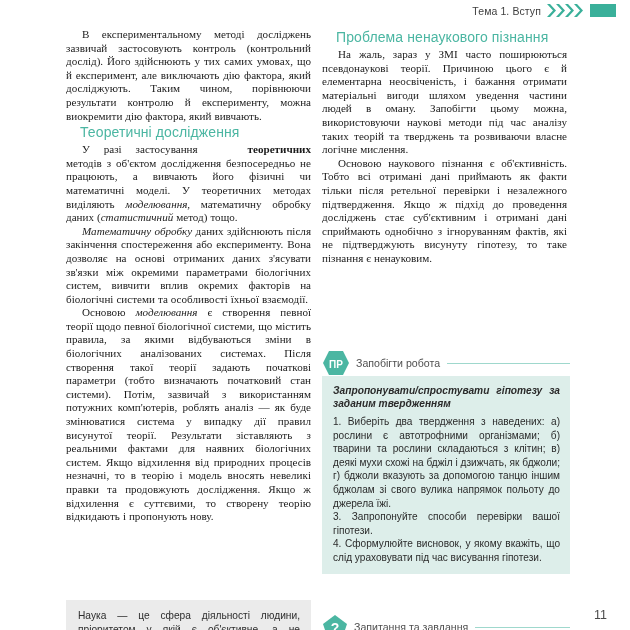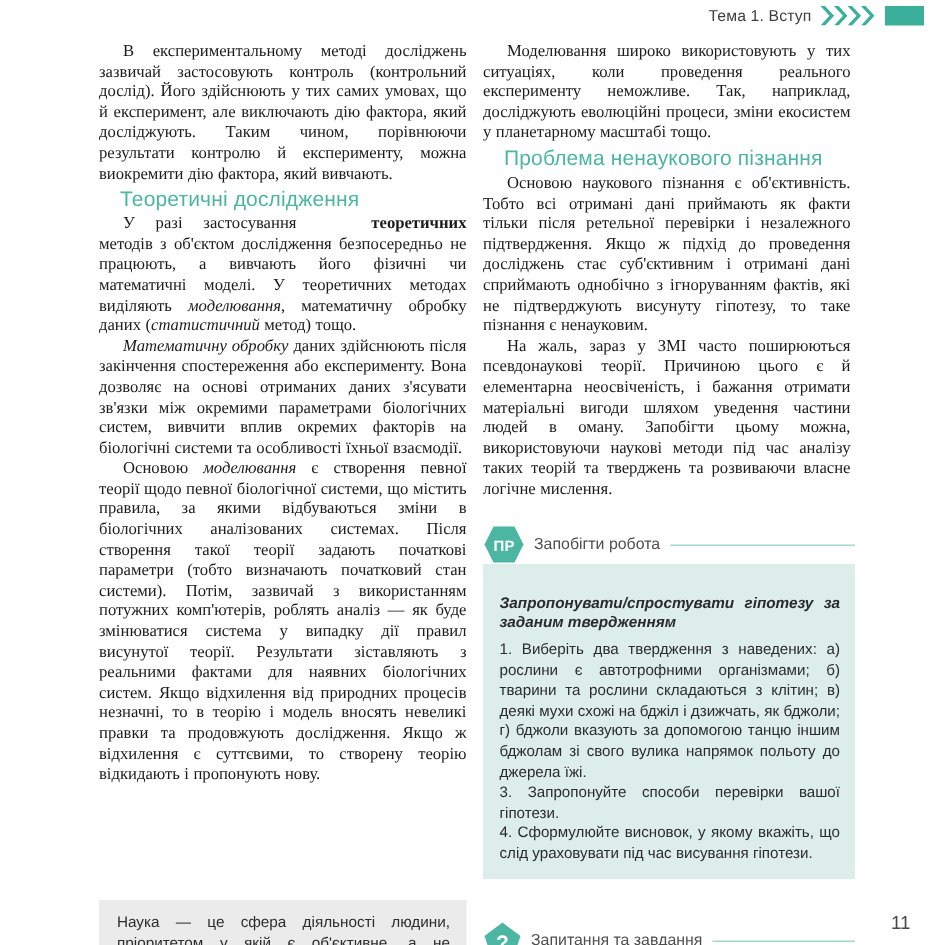--- a/index.html
+++ b/index.html
@@ -136,21 +136,21 @@
     width: 28px;
     height: 26px;
     flex: 0 0 28px;
     position: relative;
     z-index: 3;
   }
   .hexicon svg { display: block; }
   .pracbody {
     background: #ddeeea;
     margin-top: 3px;
-    padding: 20px 10px 9px 11px;
+    padding: 8px 10px 9px 11px;
     font-family: "Liberation Sans", sans-serif;
     font-size: 10.1px;
     line-height: 13.6px;
     color: #2b2b2b;
     text-align: justify;
   }
   .prac-title {
     font-weight: 700;
     font-style: italic;
     display: block;
@@ -223,26 +223,25 @@
   <p class="body">У разі застосування <b>теоретичних</b> методів з об'єктом дослідження безпосередньо не працюють, а вивчають його фізичні чи математичні моделі. У теоретичних методах виділяють <i>моделювання</i>, математичну обробку даних (<i>статистичний</i> метод) тощо.</p>
   <p class="body"><i>Математичну обробку</i> даних здійснюють після закінчення спостереження або експерименту. Вона дозволяє на основі отриманих даних з'ясувати зв'язки між окремими параметрами біологічних систем, вивчити вплив окремих факторів на біологічні системи та особливості їхньої взаємодії.</p>
   <p class="body">Основою <i>моделювання</i> є створення певної теорії щодо певної біологічної системи, що містить правила, за якими відбуваються зміни в біологічних аналізованих системах. Після створення такої теорії задають початкові параметри (тобто визначають початковий стан системи). Потім, зазвичай з використанням потужних комп'ютерів, роблять аналіз — як буде змінюватися система у випадку дії правил висунутої теорії. Результати зіставляють з реальними фактами для наявних біологічних систем. Якщо відхилення від природних процесів незначні, то в теорію і модель вносять невеликі правки та продовжують дослідження. Якщо ж відхилення є суттєвими, то створену теорію відкидають і пропонують нову.</p>
 </div>
 
 <div class="keybox" id="keybox" style="top: 596px;">
   <div class="keybody">Наука — це сфера діяльності людини, пріоритетом у якій є об'єктивне, а не суб'єктивне сприйняття дійсності, а будь-які сформовані теорії й гіпотези приймаються тільки після багаторазової перевірки.</div>
 </div>
 
 <div class="col col-right">
-  <p class="body">Моделювання широко використовують у тих ситуаціях, коли проведення реального експерименту неможливе. Так, наприклад, досліджують еволюційні процеси, зміни екосистем у планетарному масштабі тощо.</p>
 
   <h2 class="section">Проблема ненаукового пізнання</h2>
 
+  <p class="body">На жаль, зараз у ЗМІ часто поширюються псевдонаукові теорії. Причиною цього є й елементарна неосвіченість, і бажання отримати матеріальні вигоди шляхом уведення частини людей в оману. Запобігти цьому можна, використовуючи наукові методи під час аналізу таких теорій та тверджень та розвиваючи власне логічне мислення.</p>
   <p class="body">Основою наукового пізнання є об'єктивність. Тобто всі отримані дані приймають як факти тільки після ретельної перевірки і незалежного підтвердження. Якщо ж підхід до проведення досліджень стає суб'єктивним і отримані дані сприймають однобічно з ігноруванням фактів, які не підтверджують висунуту гіпотезу, то таке пізнання є ненауковим.</p>
-  <p class="body">На жаль, зараз у ЗМІ часто поширюються псевдонаукові теорії. Причиною цього є й елементарна неосвіченість, і бажання отримати матеріальні вигоди шляхом уведення частини людей в оману. Запобігти цьому можна, використовуючи наукові методи під час аналізу таких теорій та тверджень та розвиваючи власне логічне мислення.</p>
 </div>
 
 <div class="pracbox" id="pracbox" style="top: 353px;">
   <div class="box-head">
     <span class="hexicon">
       <svg width="28" height="26" viewBox="0 0 28 26">
         <path d="M7 1 L21 1 L27 13 L21 25 L7 25 L1 13 Z" fill="#4bb6a2"></path>
         <text x="14" y="17.5" font-family="Liberation Sans, sans-serif" font-size="10" font-weight="700" fill="#ffffff" text-anchor="middle">ПР</text>
       </svg>
     </span>

